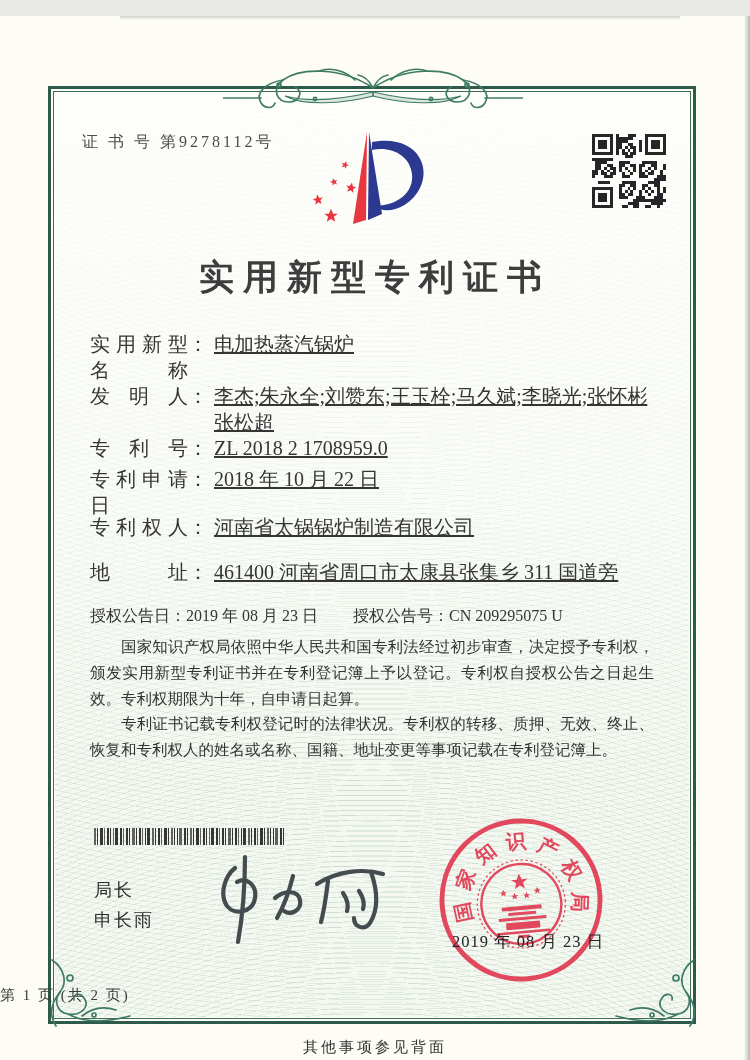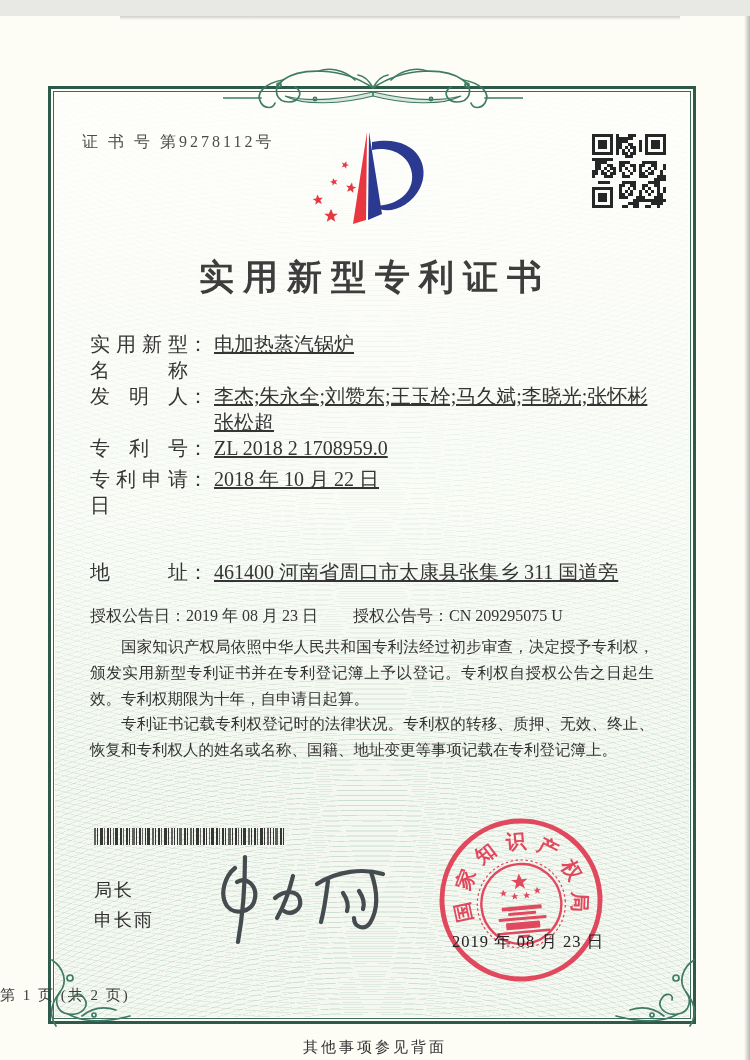--- a/index.html
+++ b/index.html
@@ -462,20 +462,23 @@
     </div>
       <div class="frow r1">
       <span class="flabel">发明人</span><span class="fcolon">：</span><span class="fvalue"><div>李杰;朱永全;刘赞东;王玉栓;马久斌;李晓光;张怀彬</div><div>张松超</div></span>
     </div>
       <div class="frow r2">
       <span class="flabel">专利号</span><span class="fcolon">：</span><span class="fvalue"><div>ZL 2018 2 1708959.0</div></span>
     </div>
       <div class="frow r3">
       <span class="flabel">专利申请日</span><span class="fcolon">：</span><span class="fvalue"><div>2018 年 10 月 22 日</div></span>
     </div>
+      <div class="frow r4">
+      <span class="flabel">专利权人</span><span class="fcolon">：</span><span class="fvalue"><div>河南省太锅锅炉制造有限公司</div></span>
+    </div>
       <div class="frow r5">
       <span class="flabel">地址</span><span class="fcolon">：</span><span class="fvalue"><div>461400 河南省周口市太康县张集乡 311 国道旁</div></span>
     </div>
     </div>
 
   <div class="grant-row">
     <span>授权公告日</span><span>：</span><span>2019 年 08 月 23 日</span>
     <span class="grant-right">
       <span>授权公告号</span><span>：</span><span>CN 209295075 U</span>
     </span>

